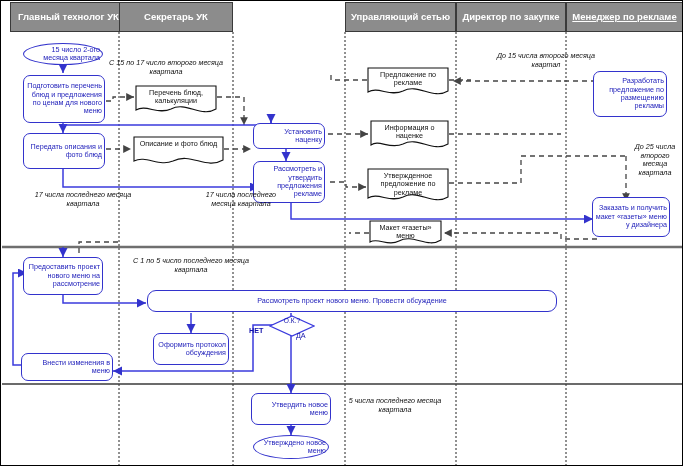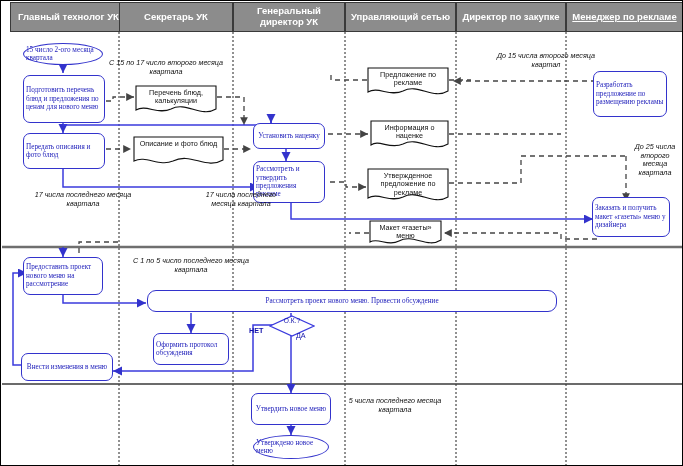--- a/index.html
+++ b/index.html
@@ -4,22 +4,22 @@
 <style>
   html,body{margin:0;padding:0;background:#ffffff;}
   body{font-family:"Liberation Sans","DejaVu Sans",sans-serif;}
   #canvas{position:relative;width:683px;height:466px;overflow:hidden;background:#fff;
           border:1px solid #000;box-sizing:border-box;}
   #svgLayer{position:absolute;left:0;top:0;width:683px;height:466px;}
   .hdr{position:absolute;background:#8c8c8c;color:#ffffff;font-weight:bold;font-size:9.5px;
        display:flex;align-items:center;justify-content:center;text-align:center;line-height:1.15;
        border:1px solid #3a3a3a;box-sizing:border-box;padding:1px;}
   .node{position:absolute;box-sizing:border-box;display:flex;align-items:center;
-        justify-content:center;text-align:left;color:#2222bb;font-size:7.2px;line-height:1.18;
-        border:1.2px solid #3333cc;border-radius:7px;background:#ffffff;padding:1px 2px;font-family:Liberation Serif, serif;}
+        justify-content:center;text-align:right;color:#2222bb;font-size:7.2px;line-height:1.18;
+        border:1.2px solid #3333cc;border-radius:7px;background:#ffffff;padding:1px 2px;}
   .term{border-radius:50%;}
   .wide{border-radius:9px;}
   .doc{position:absolute;box-sizing:border-box;display:flex;align-items:flex-start;
        justify-content:center;text-align:center;color:#111111;font-size:7.2px;line-height:1.18;
        background:transparent;padding-top:3px;}
   .doc span{position:relative;z-index:2;}
   .note{position:absolute;font-style:italic;font-size:7.2px;color:#111;text-align:center;
         line-height:1.2;}
   .yn{position:absolute;font-size:7.2px;color:#1111aa;font-weight:bold;}
   .diamond-lbl{position:absolute;font-size:6.6px;color:#1111aa;text-align:center;width:40px;}
@@ -128,23 +128,20 @@
       <path d="M290,424 L290,434" marker-end="url(#arrB)"></path>
     </g>
   </svg>
 
   <div class="hdr" style="left:9px;  top:1px;  width:117px; height:30px;">
     <span>Главный технолог УК</span>
   </div>
   <div class="hdr" style="left:118px;top:1px;  width:114px; height:30px;">
     <span>Секретарь УК</span>
   </div>
-  <div class="hdr" style="left:232px;top:1px;  width:112px; height:30px;">
-    <span>Генеральный директор УК</span>
-  </div>
   <div class="hdr" style="left:344px;top:1px;  width:111px; height:30px;">
     <span>Управляющий сетью</span>
   </div>
   <div class="hdr" style="left:455px;top:1px;  width:110px; height:30px;">
     <span>Директор по закупке</span>
   </div>
   <div class="hdr" style="left:565px;top:1px;  width:117px; height:30px;text-decoration:underline;">
     <span>Менеджер по рекламе</span>
   </div>
 

